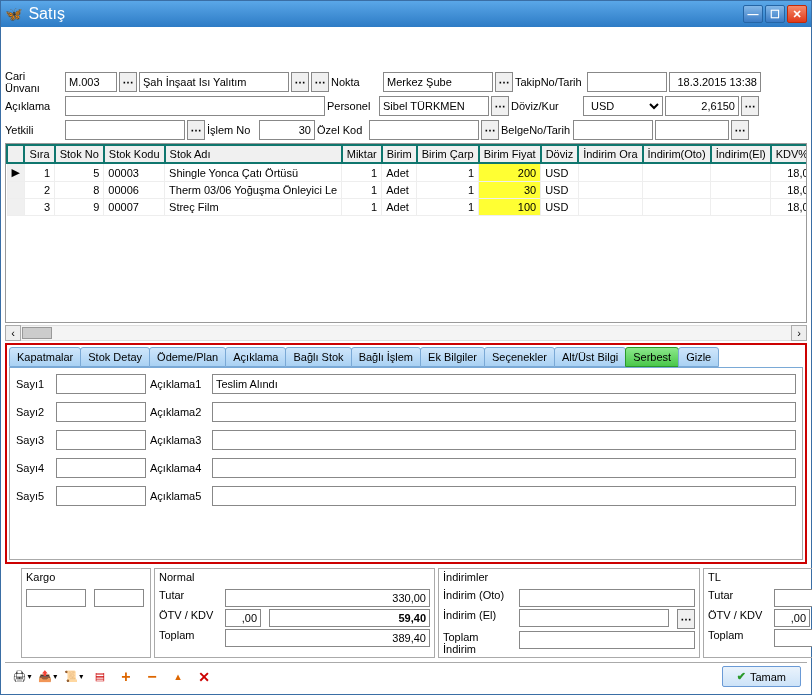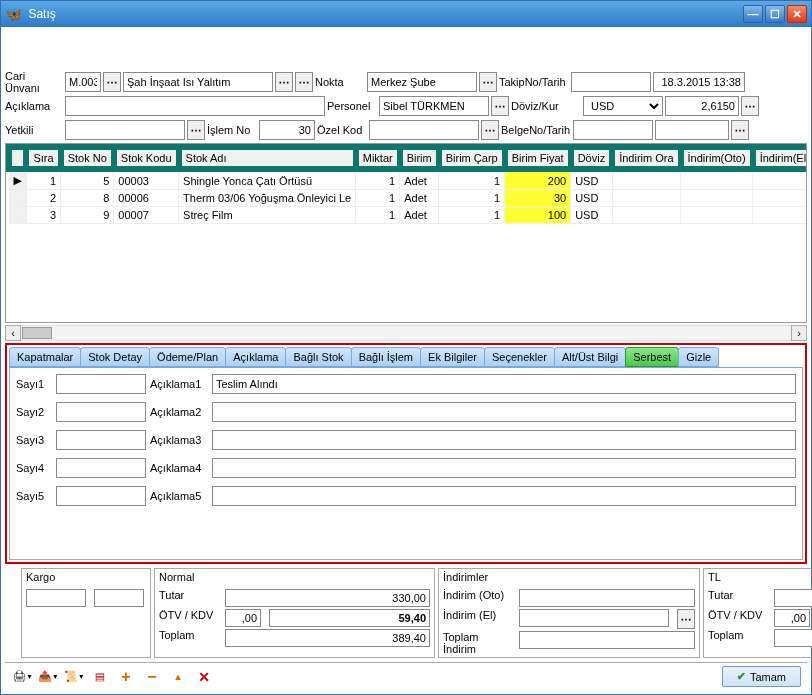--- a/index.html
+++ b/index.html
@@ -1,32 +1,32 @@
 <!DOCTYPE html>
 <html><head>
 <meta charset="utf-8">
 <style>
 * { box-sizing: border-box; margin: 0; padding: 0; font-family: Tahoma, sans-serif; font-size: 11px; }
 body { background: #fff; width: 812px; height: 695px; overflow: hidden; }
 .window { border: 1px solid #3a6ea5; width: 812px; height: 695px; display: flex; flex-direction: column; }
 .titlebar { background: linear-gradient(to bottom, #5aa7e8, #2d7bc5); height: 26px; display: flex; align-items: center; padding: 0 4px; color: #fff; }
 .titlebar .icon { margin-right: 6px; font-size: 14px; }
-.titlebar .title { flex: 1; font-size: 12px; }
+.titlebar .title { flex: 1; font-size: 16px; }
 .titlebar .winbtn { width: 20px; height: 18px; background: linear-gradient(to bottom,#84b8e8,#3a7bc5); border: 1px solid #2565a5; margin-left: 2px; display: flex; align-items: center; justify-content: center; font-weight: bold; color: #fff; cursor: pointer; border-radius: 2px; }
 .titlebar .close { background: linear-gradient(to bottom,#f58a6a,#e03a1a); border-color:#c02a0a; }
 .content { flex: 1; display: flex; flex-direction: column; padding: 4px; gap: 2px; margin-top: 40px; }
 .form-row { display: flex; align-items: center; gap: 2px; height: 22px; }
 .lbl { width: 58px; }
 .lbl2 { width: 50px; }
 .lbl3 { width: 70px; }
 input.txt, select.sel { border: 1px solid #888; height: 20px; padding: 1px 3px; background:#fff; }
 .ellips { width: 18px; height: 20px; border: 1px solid #888; background: #f0f0f0; display: flex; align-items: center; justify-content: center; cursor: pointer; font-weight: bold; }
 .grid { border: 1px solid #999; flex: 0 0 180px; overflow: auto; position: relative; background:#fff;}
 table.datagrid { border-collapse: collapse; width: 100%; }
-table.datagrid th { background: #f0f0f0; border: 6px solid #0f766e; padding: 2px 4px; font-weight: normal; text-align: left; white-space: nowrap; position: sticky; top:0;}
+table.datagrid th { background: #f0f0f0; border: 2px solid #0f766e; padding: 2px 4px; font-weight: normal; text-align: left; white-space: nowrap; position: sticky; top:0;}
 table.datagrid td { border: 1px solid #eee; padding: 2px 4px; white-space: nowrap; }
 .rowhdr { width: 14px; background: #f0f0f0; border-right:1px solid #ccc; text-align:center;}
 .hl { background: #ffff33; text-align:right; }
 .num { text-align:right; }
 .scrollrow { display:flex; height:16px; align-items:center; }
 .scrollrow .sbtn { width:16px; height:16px; background:#eee; border:1px solid #aaa; display:flex; align-items:center; justify-content:center;}
 .scrollrow .sbar { flex:1; background:#f4f4f4; height:16px; border-top:1px solid #ddd; border-bottom:1px solid #ddd;}
 .scrollrow .thumb { width:30px; height:12px; background:#ccc; margin:1px; border:1px solid #999;}
 .tabpanel { border: 2px solid #c00; flex: 1; display:flex; flex-direction:column; padding:2px;}
 .tabs { display:flex; gap:0; }
@@ -60,21 +60,21 @@
     <span class="title">Satış</span>
     <div class="winbtn">—</div>
     <div class="winbtn">☐</div>
     <div class="winbtn close">✕</div>
   </div>
 
   <div class="content">
 
     <div class="form-row">
       <span class="lbl">Cari Ünvanı</span>
-      <input class="txt" style="width: 36px;" value="M.003">
+      <input class="txt" style="width: 52px;" value="M.003">
       <div class="ellips">⋯</div>
       <input class="txt" style="width: 150px;" value="Şah İnşaat Isı Yalıtım">
       <div class="ellips">⋯</div>
       <div class="ellips">⋯</div>
       <span class="lbl2">Nokta</span>
       <input class="txt" style="width: 110px;" value="Merkez Şube">
       <div class="ellips">⋯</div>
       <span class="lbl3">TakipNo/Tarih</span>
       <input class="txt" style="width: 80px;" value="">
       <input class="txt" style="width: 92px; text-align: right;" value="18.3.2015 13:38">

